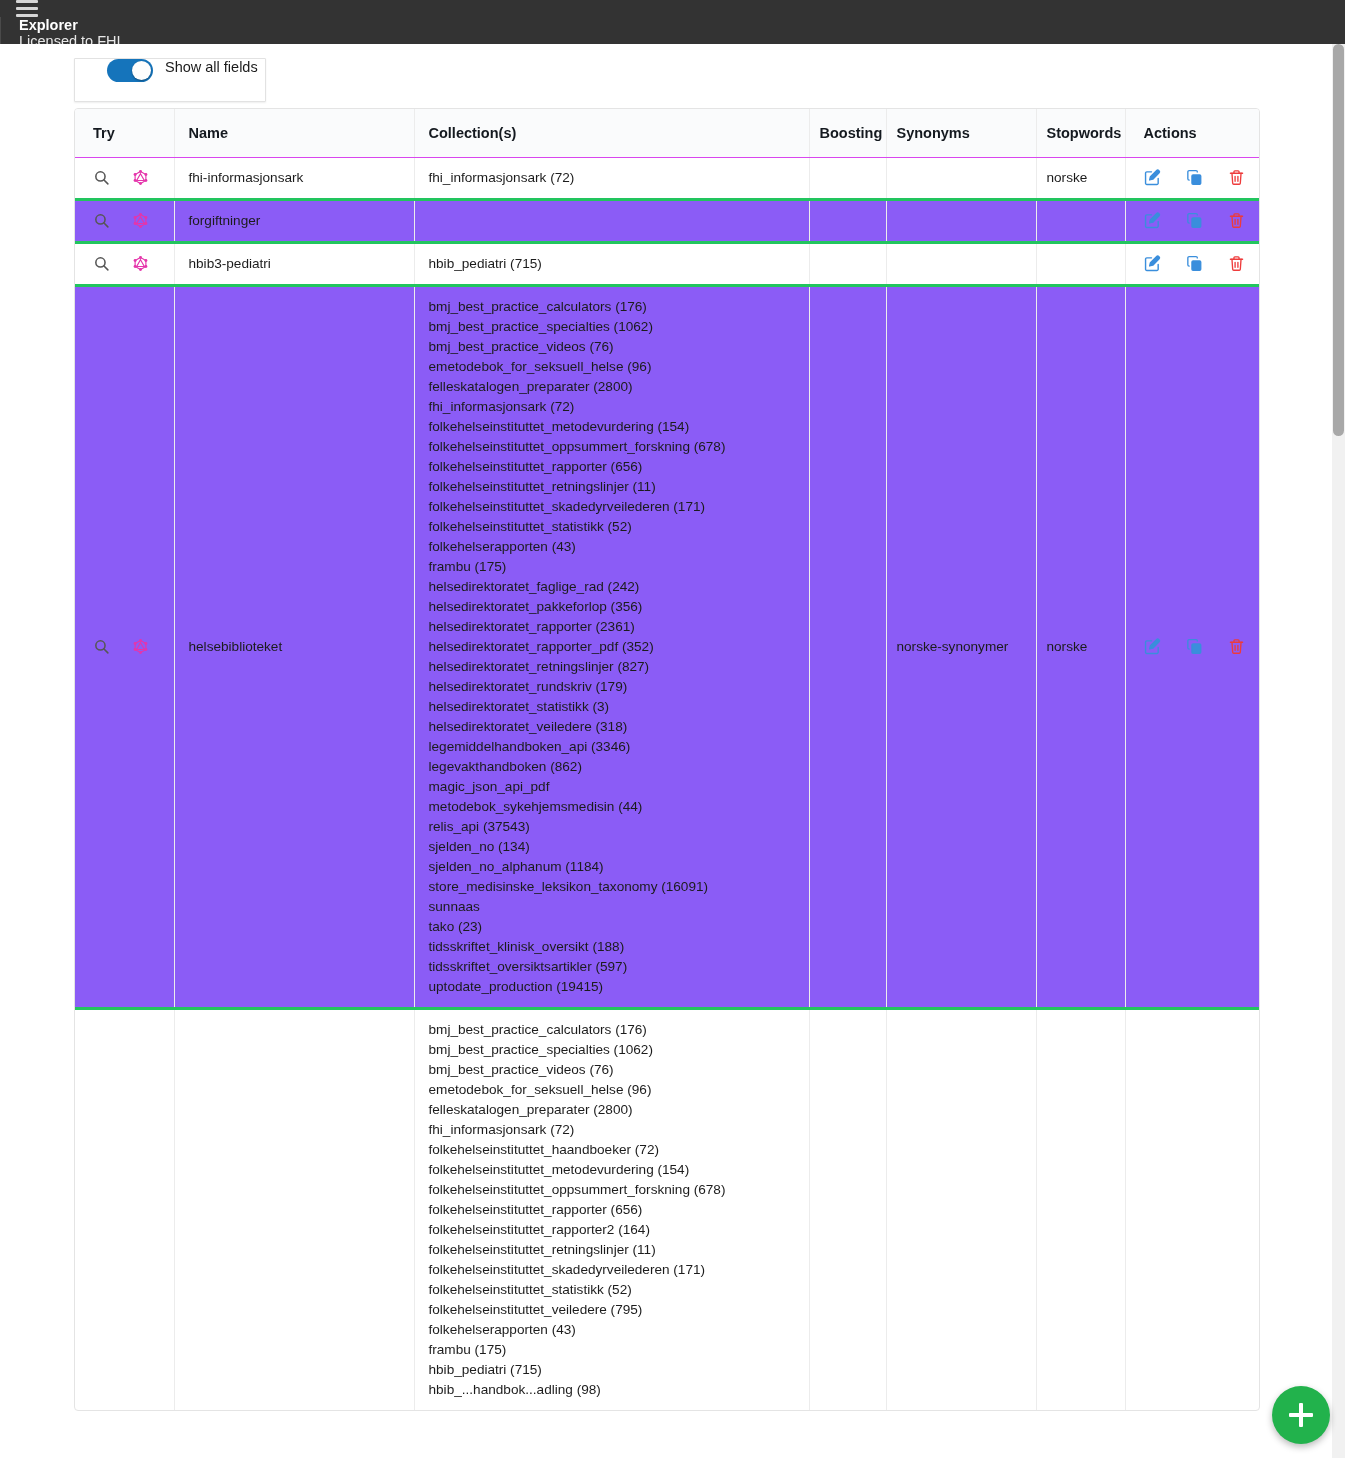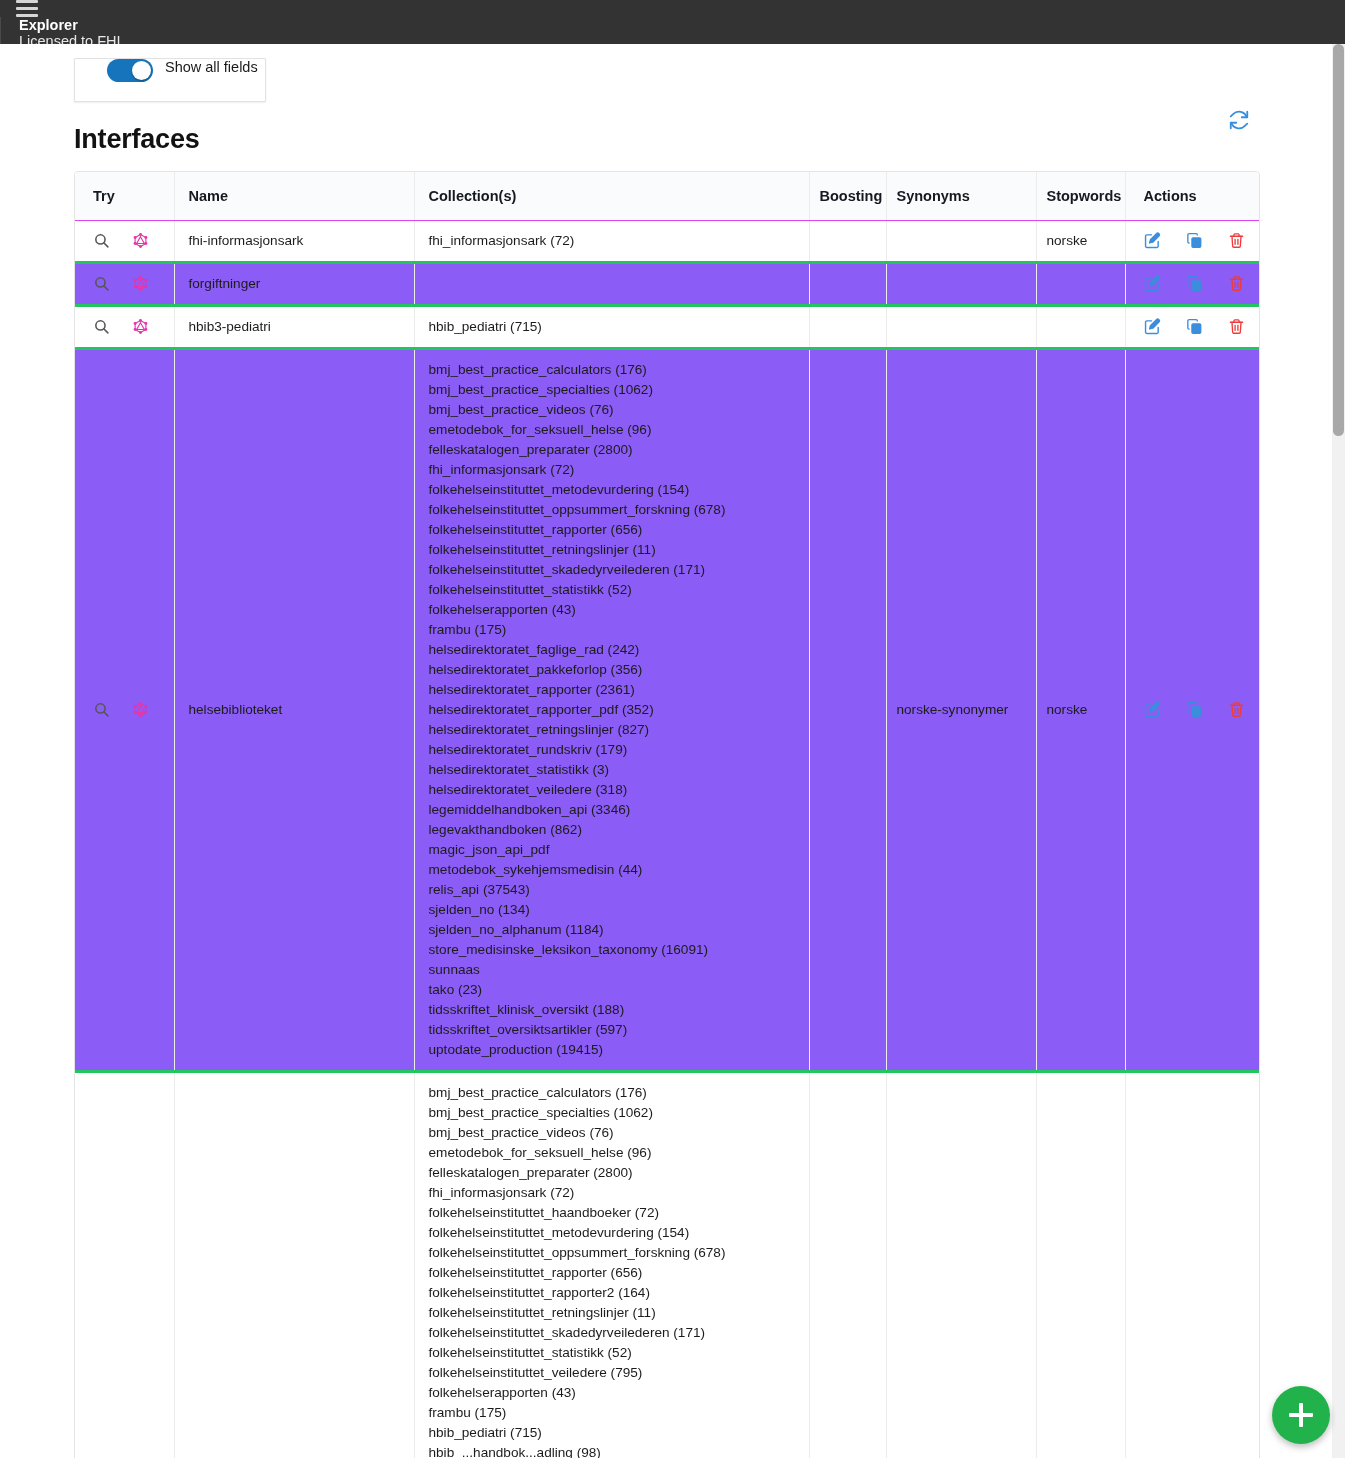--- a/index.html
+++ b/index.html
@@ -238,21 +238,20 @@
     <svg width="22" height="22" viewBox="0 0 24 24" fill="none" stroke="#3a8edc" stroke-width="2" stroke-linecap="round" stroke-linejoin="round">
       <polyline points="21 3 21 9 15 9"></polyline>
       <path d="M20.5 9A9 9 0 0 0 5.6 5.6L3 8"></path>
       <polyline points="3 21 3 15 9 15"></polyline>
       <path d="M3.5 15a9 9 0 0 0 14.9 3.4L21 16"></path>
     </svg>
   </div>
 </div>
 
 <div class="page">
-  <h1 class="page-title">Interfaces</h1>
 
   <div class="table-wrap">
     <table class="itf">
       <colgroup>
         <col class="col-try">
           <col class="col-name">
           <col class="col-coll">
         <col class="col-boost">
           <col class="col-syn">
           <col class="col-stop">

